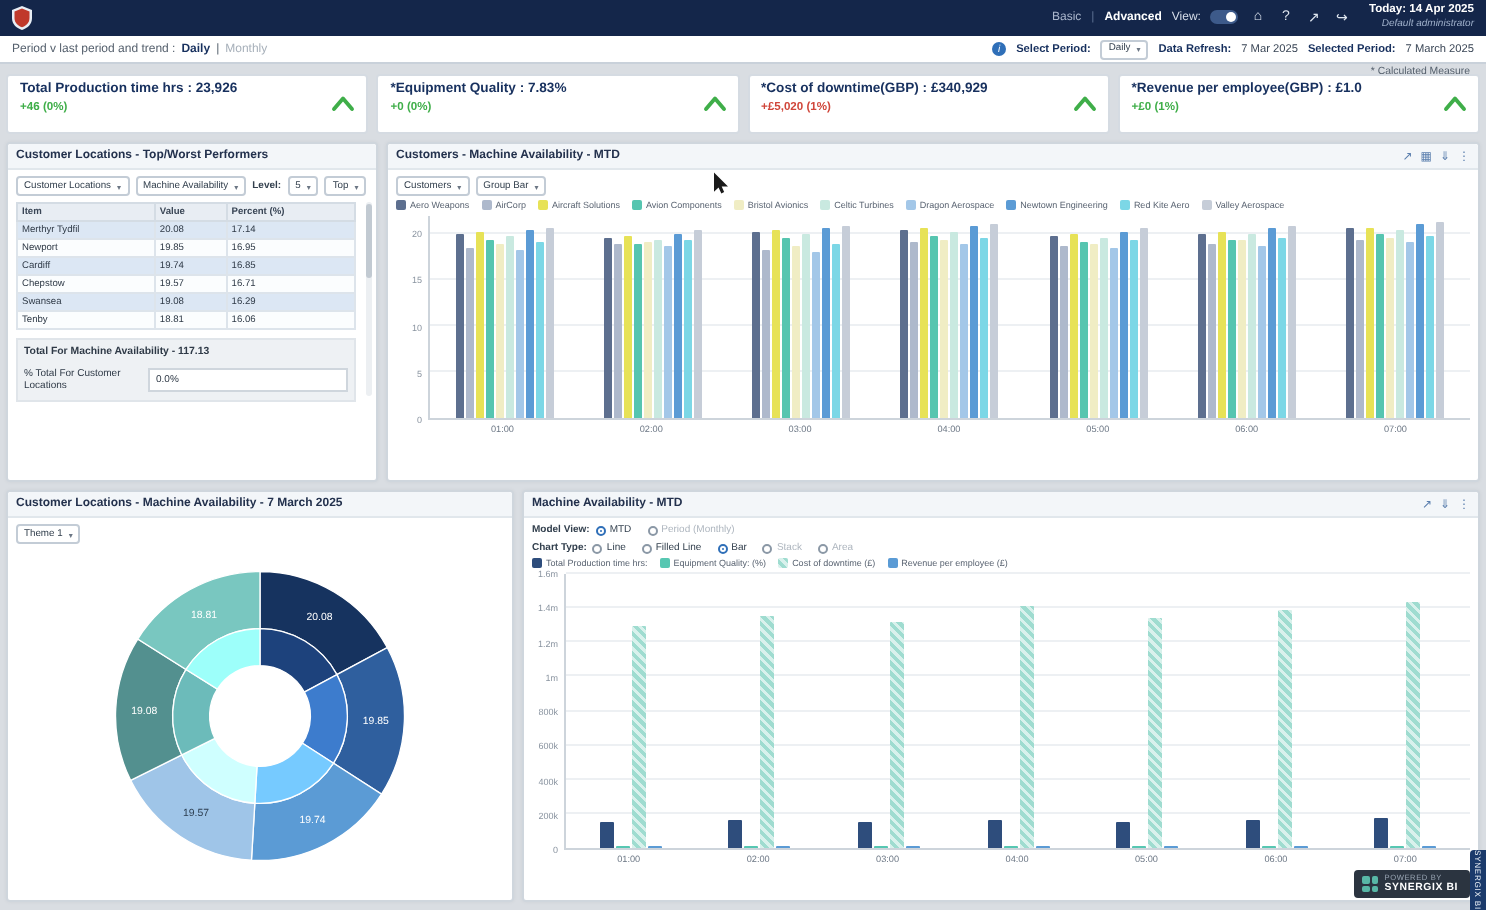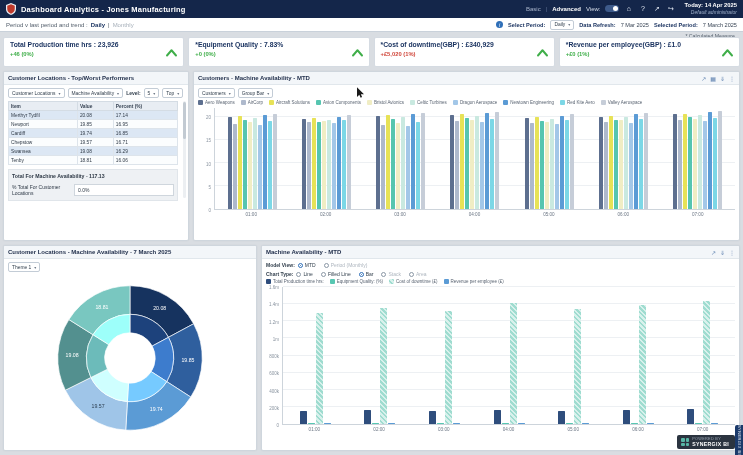--- a/index.html
+++ b/index.html
@@ -123,21 +123,20 @@
 
 <div id="app">
 
   <header class="appbar">
     <span class="logo">
       <svg width="10" height="12" viewBox="0 0 20 24">
         <path d="M10 0 L20 4 V12 C20 19 15 22 10 24 C5 22 0 19 0 12 V4 Z" fill="#e8eef5"></path>
         <path d="M10 2.5 L17.5 5.5 V12 C17.5 17.3 13.8 19.8 10 21.3 C6.2 19.8 2.5 17.3 2.5 12 V5.5 Z" fill="#c0392b"></path>
       </svg>
     </span>
-    <span class="app-title">Dashboard Analytics - Jones Manufacturing</span>
     <div class="appbar-right">
       <span class="view-basic">Basic</span>
       <span class="vsep">|</span>
       <span class="view-advanced">Advanced</span>
       <span class="view-label">View:</span>
       <span class="toggle">
           <span class="knob"></span>
         </span>
       <span class="ic">⌂</span>
       <span class="ic">?</span>

